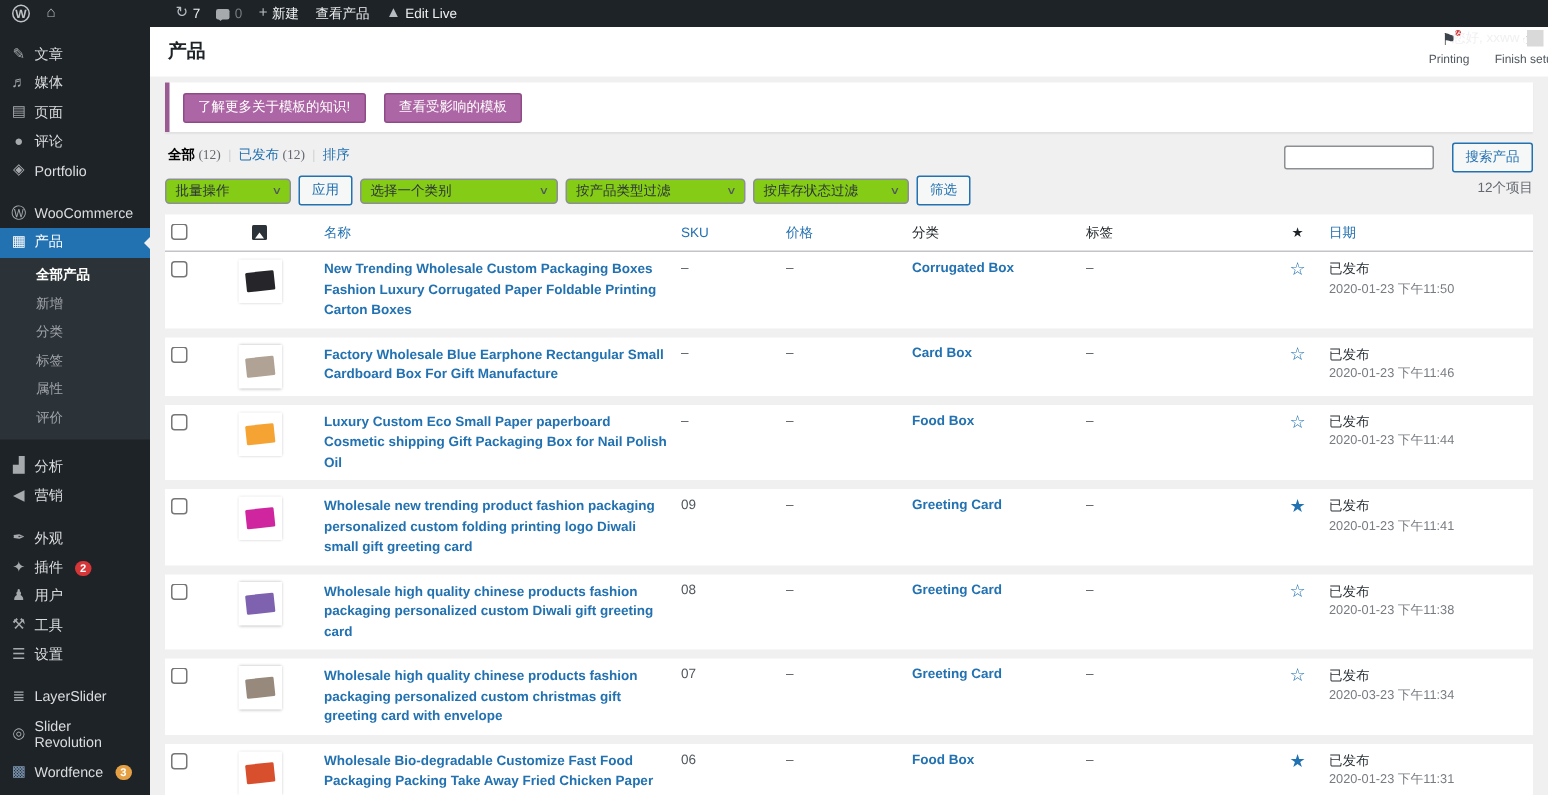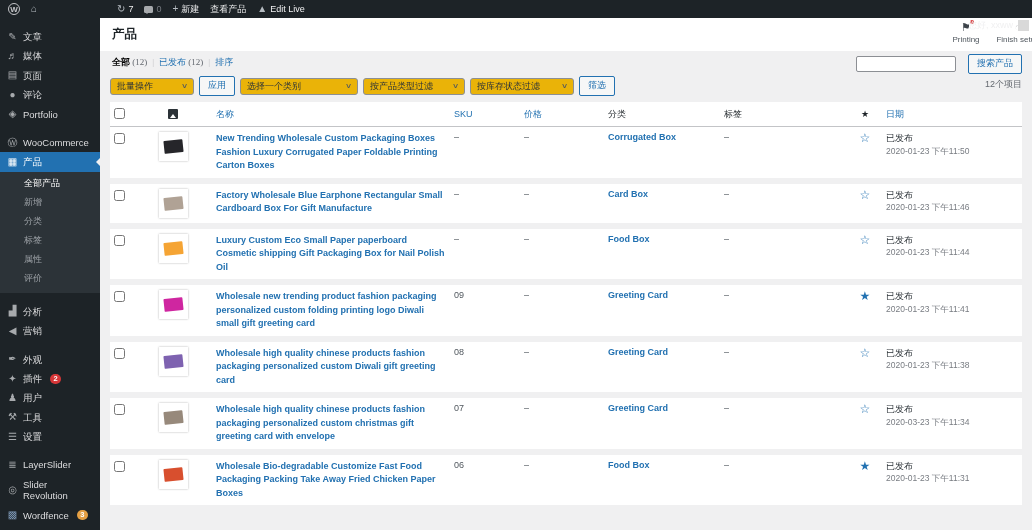--- a/index.html
+++ b/index.html
@@ -25,21 +25,21 @@
   .sb-item { position: relative; display: flex; align-items: center; gap: 5px; padding: 4px 7px;
     font-size: 9.5px; color: #dcdcde; cursor: pointer; line-height: 1.2; }
   .sb-item .ico { width: 11px; font-size: 10px; color: #a7aaad; text-align: center; flex: none; line-height: 1; }
   .sb-item.gap { margin-top: 9px; }
   .sb-item.active { background: #2271b1; color: #fff; }
   .sb-item.active .ico { color: #fff; }
   .sb-item.active::after { content: ''; position: absolute; right: 0; top: 50%; margin-top: -4px;
     border: 4px solid transparent; border-right-color: #f0f0f1; }
   .submenu { background: #2c3338; padding: 2px 0 5px; }
   .sub-item { padding: 3px 7px 3px 24px; font-size: 9px; color: #9ea3a8; cursor: pointer; }
-  .sub-item.current { color: #fff; font-weight: normal; }
+  .sub-item.current { color: #fff; font-weight: bold; }
   .badge { margin-left: 3px; min-width: 11px; padding: 0 3px; height: 10px; line-height: 10px; border-radius: 6px;
     font-size: 7.5px; color: #fff; text-align: center; display: inline-block; font-weight: bold; }
 
   
   .content { position: absolute; left: 100px; top: 18px; right: 0; bottom: 0; }
   .content-header { background: #fff; height: 33px; display: flex; align-items: center; padding: 0 12px; position: relative; }
   .page-title { font-size: 12.5px; font-weight: bold; color: #1d2327; }
   .hdr-actions { position: absolute; right: -12px; top: 4px; display: flex; }
   .hdr-action { width: 52px; display: flex; flex-direction: column; align-items: center; gap: 2px; cursor: pointer; }
   .hdr-ico { font-size: 11px; color: #3c434a; position: relative; line-height: 1; }
@@ -58,24 +58,24 @@
   .view-item + .view-item::before { content: '|'; color: #c3c4c7; margin: 0 5px; font-weight: normal; }
   .view-item.current .view-label { color: #000; font-weight: bold; }
   .view-count { color: #646970; }
   .search-area { display: flex; gap: 12px; align-items: center; margin-top: -1px; }
   .search-input { width: 100px; height: 16px; border: 1px solid #8c8f94; border-radius: 2px; background: #fff;
     font-size: 9px; padding: 0 3px; }
   .btn { background: #f6f7f7; border: 1px solid #2271b1; color: #2271b1; font-size: 9px;
     padding: 2px 8px 3px; border-radius: 2px; cursor: pointer; white-space: nowrap; }
 
   .controls { display: flex; gap: 5px; align-items: center; margin: 2px 0 6px; }
-  .fselect { display: flex; align-items: center; justify-content: space-between; background: #eab308;
+  .fselect { display: flex; align-items: center; justify-content: space-between; background: #84cc16;
     border: 1px solid #8c8f94; border-radius: 3px; height: 17px; padding: 0 6px; font-size: 9px; color: #2c3338; cursor: pointer; }
   .fselect .chev { color: #50575e; font-size: 7px; margin-left: 7px; transform: scaleX(1.4); }
-  .w-bulk { width: 84px; } .w-cat { width: 118px; } .w-type { width: 102px; } .w-stock { width: 104px; }
+  .w-bulk { width: 84px; } .w-cat { width: 132px; } .w-type { width: 120px; } .w-stock { width: 104px; }
   .item-count { font-size: 9px; color: #646970; padding-top: 4px; }
 
   
   table { width: 100%; border-collapse: collapse; background: #fff; table-layout: fixed; }
   th { font-size: 9px; font-weight: normal; text-align: left; padding: 5px 4px; border-bottom: 1px solid #c3c4c7; color: #2271b1; cursor: pointer; }
   th.plain { color: #1d2327; cursor: default; }
   td { font-size: 9px; padding: 5px 4px; border-bottom: 6px solid #f0f0f1; vertical-align: top; color: #50575e; }
   .t-center { text-align: center; }
   .col-cb { width: 24px; } .col-thumb { width: 78px; } .col-name { width: 238px; } .col-sku { width: 70px; }
   .col-price { width: 84px; } .col-cat { width: 116px; } .col-tag { width: 128px; } .col-star { width: 34px; }
@@ -225,20 +225,24 @@
         <span class="hdr-label">Printing</span>
       </span>
       <span class="hdr-action">
         <span class="hdr-ico">◔</span>
         <span class="hdr-label">Finish setup</span>
       </span>
     </div>
   </div>
 
   <div class="list-area">
+    <div class="notice">
+      <span class="notice-btn">了解更多关于模板的知识!</span>
+      <span class="notice-btn">查看受影响的模板</span>
+    </div>
 
     <div class="row-flex">
       <div class="views" id="views"><span class="view-item current"><span class="view-label">全部</span><span class="view-count"> (12)</span></span><span class="view-item"><span class="view-label">已发布</span><span class="view-count"> (12)</span></span><span class="view-item"><span class="view-label">排序</span></span></div>
       <div class="search-area">
         <input class="search-input" type="text" value="" style="">
         <span class="btn">搜索产品</span>
       </div>
     </div>
 
     <div class="row-flex">

